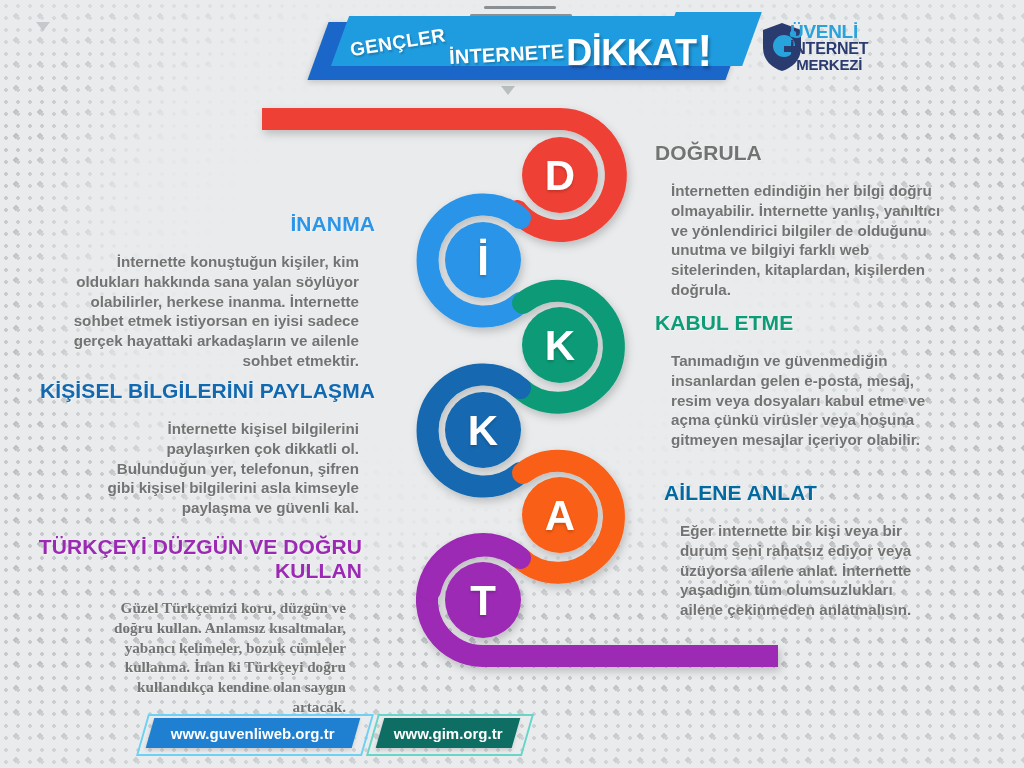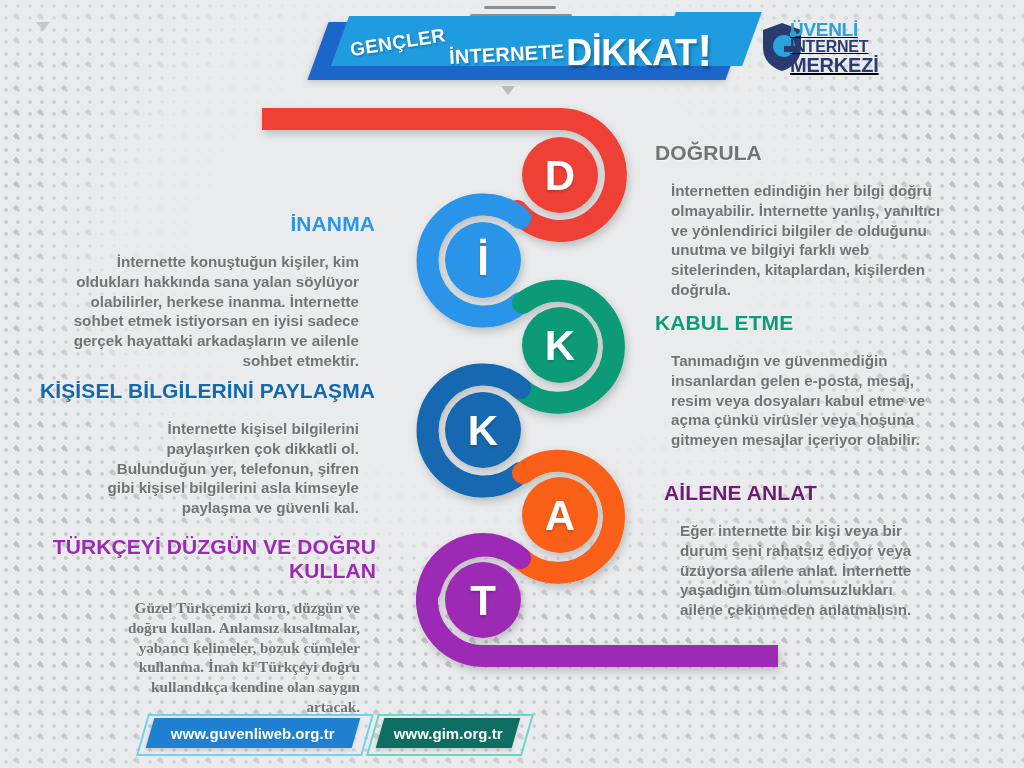--- a/index.html
+++ b/index.html
@@ -83,24 +83,24 @@
   .t-exc{
     font-size:44px;font-weight:bold;
     transform:translate(1px,0);
     text-shadow:2px 3px 3px rgba(0,0,0,.28);
     display:inline-block;
   }
 
   
   .logo{position:absolute;left:760px;top:16px;width:160px;height:62px;display:flex;align-items:center;}
   .logo-shield{width:44px;height:50px;flex:none;}
-  .logo-text{margin-left:-14px;line-height:1.0;text-decoration:underline;}
+  .logo-text{margin-left:-14px;line-height:1.0;}
   .logo-l1{font-size:19px;font-weight:bold;color:#29a3dc;letter-spacing:-.3px;}
   .logo-l2{font-size:16px;font-weight:bold;color:#2a3b70;letter-spacing:-.2px;}
-  .logo-l3{font-size:20px;font-weight:bold;color:#2a3b70;letter-spacing:-.2px;text-align:center;}
+  .logo-l3{font-size:15px;font-weight:bold;color:#2a3b70;letter-spacing:-.2px;text-align:center;}
 
   
   .chain{position:absolute;left:0;top:0;width:1024px;height:768px;}
 
   
   .letter{
     position:absolute;color:#fff;font-weight:bold;font-size:42px;
     transform:translate(-50%,-50%);
     text-shadow:0 2px 3px rgba(0,0,0,.18);
     line-height:1;
@@ -226,25 +226,25 @@
     <h3 style="color:#2b95e8;">İNANMA</h3>
     <p>İnternette konuştuğun kişiler, kim oldukları hakkında sana yalan söylüyor olabilirler, herkese inanma. İnternette sohbet etmek istiyorsan en iyisi sadece gerçek hayattaki arkadaşların ve ailenle sohbet etmektir.</p>
   </div>
 
   <div class="blk left-blk" style="left:30px;top:379px;width:345px;">
     <h3 style="color:#1269b0;">KİŞİSEL BİLGİLERİNİ PAYLAŞMA</h3>
     <p style="padding-left:42px;">İnternette kişisel bilgilerini paylaşırken çok dikkatli ol. Bulunduğun yer, telefonun, şifren gibi kişisel bilgilerini asla kimseyle paylaşma ve güvenli kal.</p>
   </div>
 
   <div class="blk right-blk" style="left:664px;top:481px;width:290px;">
-    <h3 style="color:#701a75;">AİLENE ANLAT</h3>
+    <h3 style="color:#0369a1;">AİLENE ANLAT</h3>
     <p>Eğer internette bir kişi veya bir durum seni rahatsız ediyor veya üzüyorsa ailene anlat. İnternette yaşadığın tüm olumsuzlukları ailene çekinmeden anlatmalısın.</p>
   </div>
 
-  <div class="blk left-blk" style="left:28px;top:535px;width:348px;">
+  <div class="blk left-blk" style="left:14px;top:535px;width:348px;">
     <h3 style="color:#9c29b4;line-height:1.12;">TÜRKÇEYİ DÜZGÜN VE DOĞRU KULLAN</h3>
     <p style="padding-left:58px;font-family:Liberation Serif, serif;">Güzel Türkçemizi koru, düzgün ve doğru kullan. Anlamsız kısaltmalar, yabancı kelimeler, bozuk cümleler kullanma. İnan ki Türkçeyi doğru kullandıkça kendine olan saygın artacak.</p>
   </div>
 
   <div class="badge-ring b-blue-ring" style="left:142px;top:714px;width:222px;"></div>
   <div class="badge b-blue" style="left:150px;top:718px;width:206px;">
     <span>www.guvenliweb.org.tr</span>
   </div>
 
   <div class="badge-ring b-teal-ring" style="left:372px;top:714px;width:152px;"></div>

